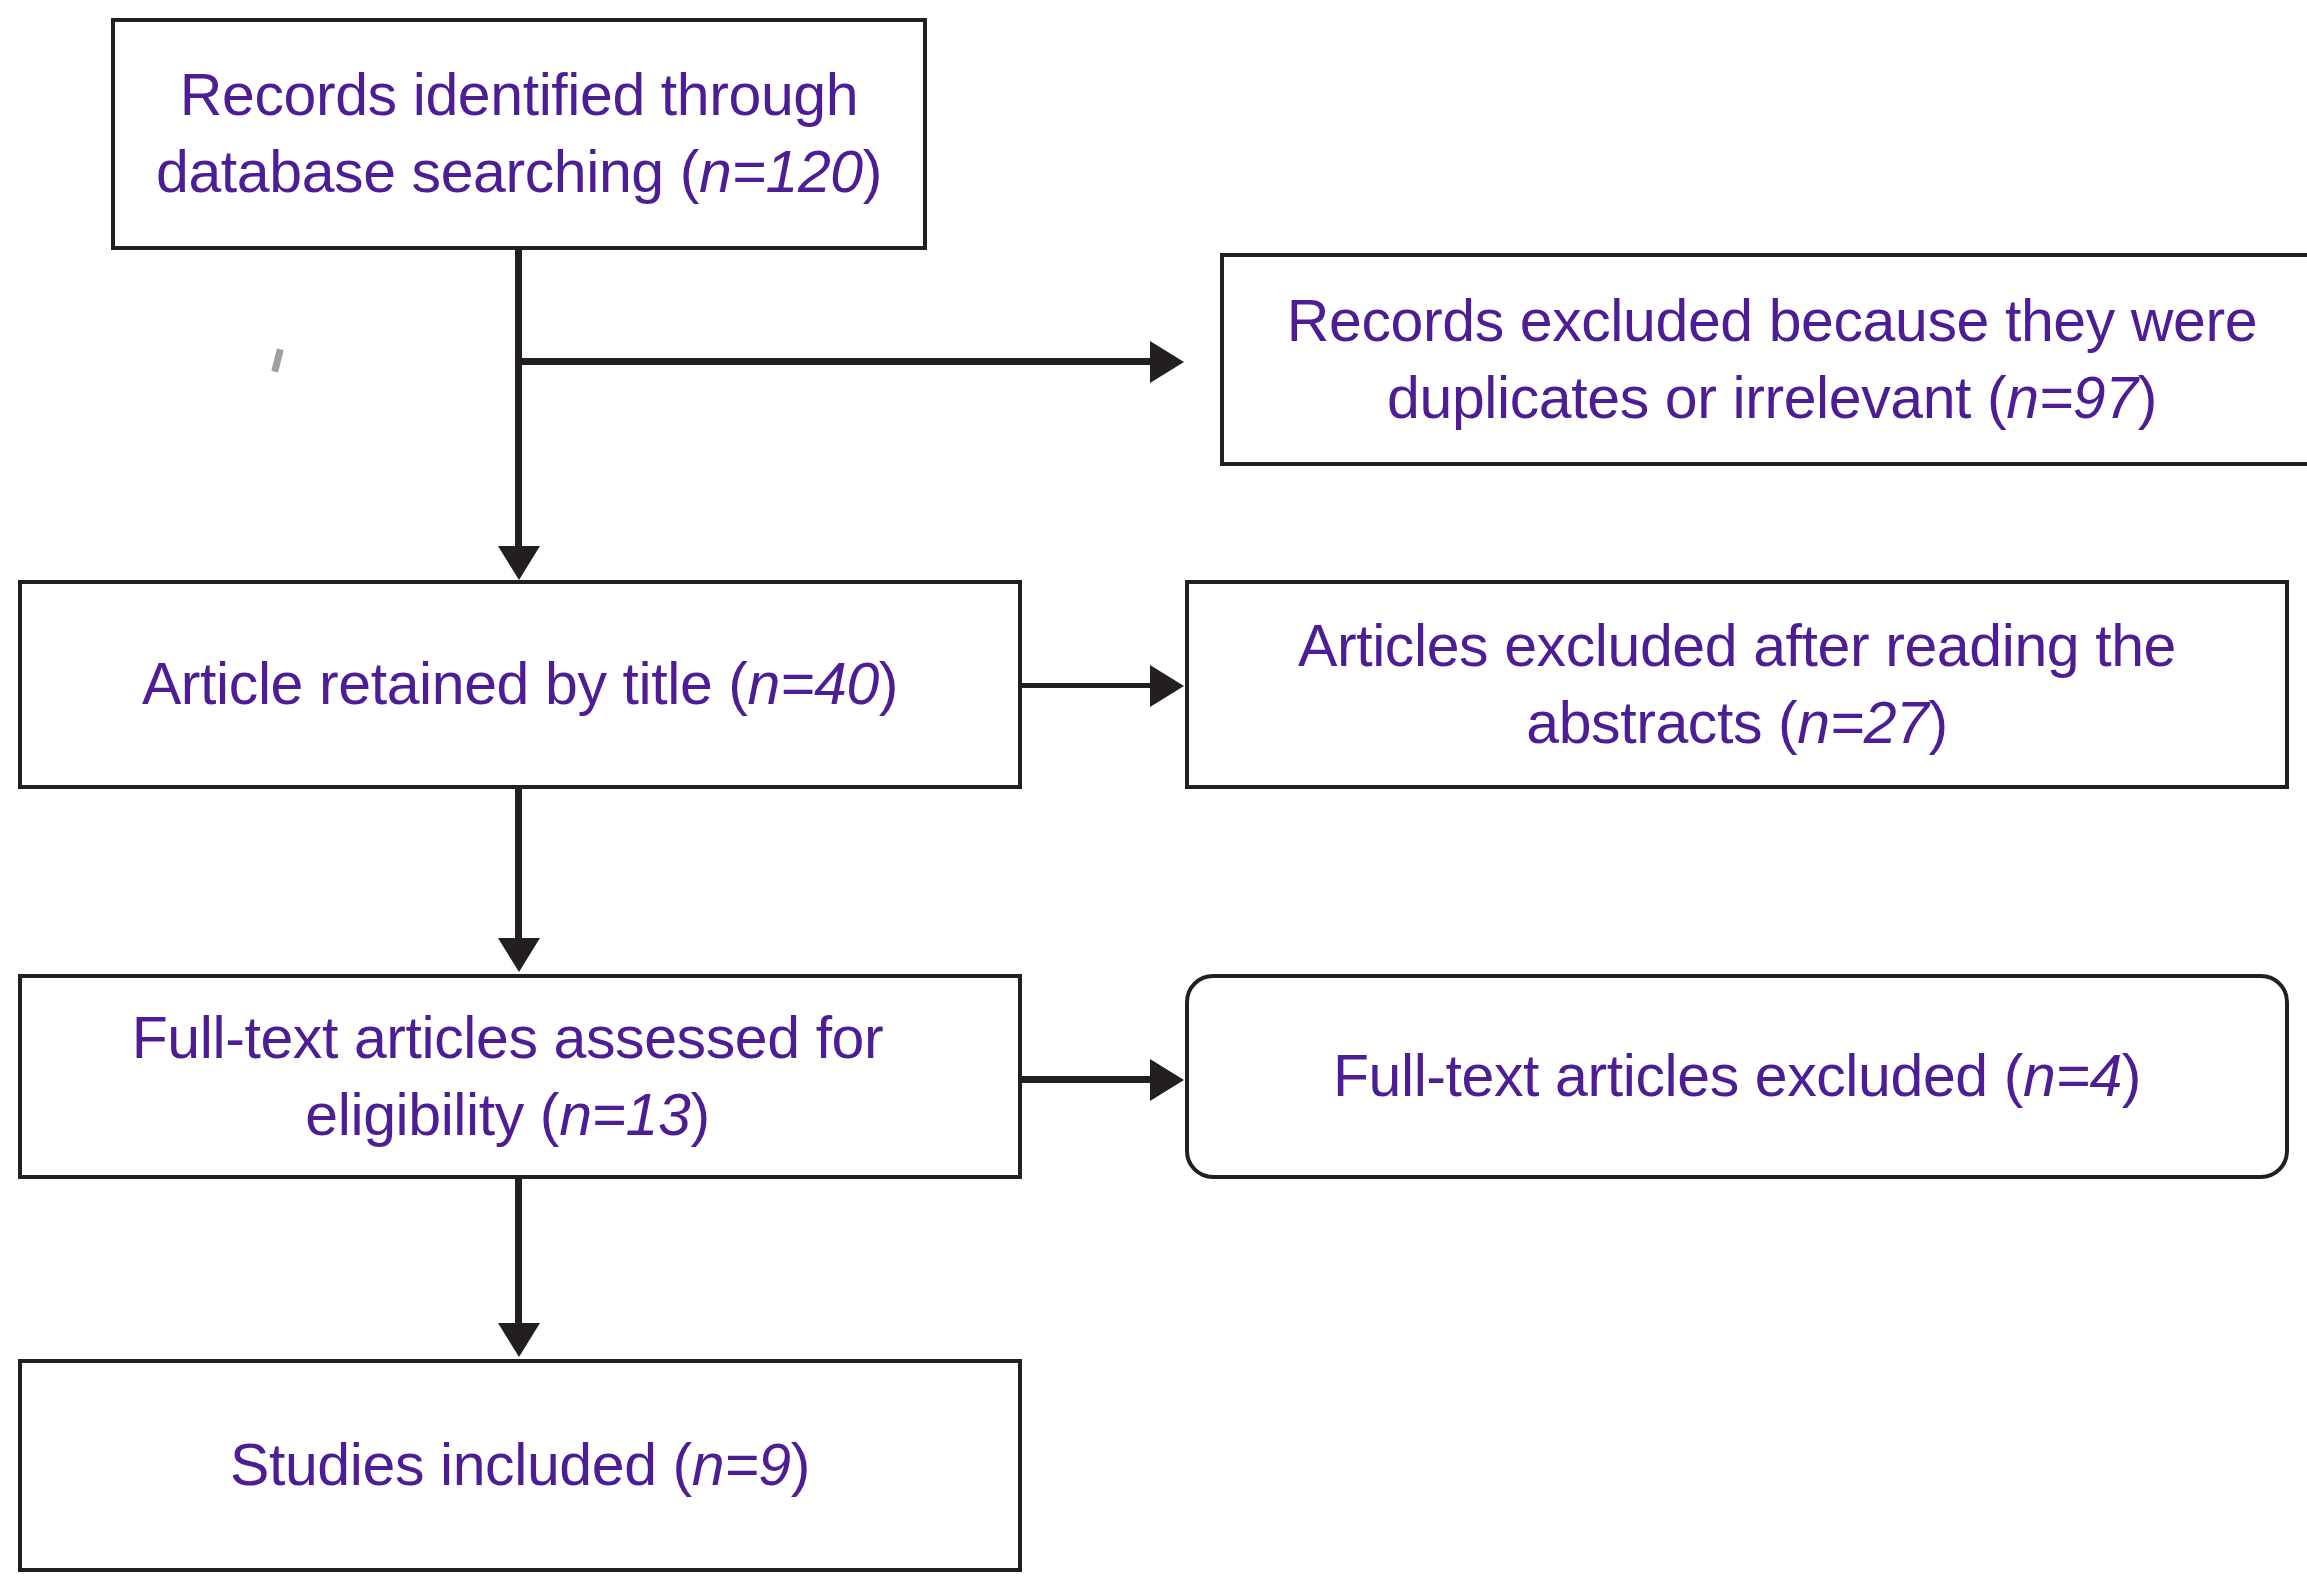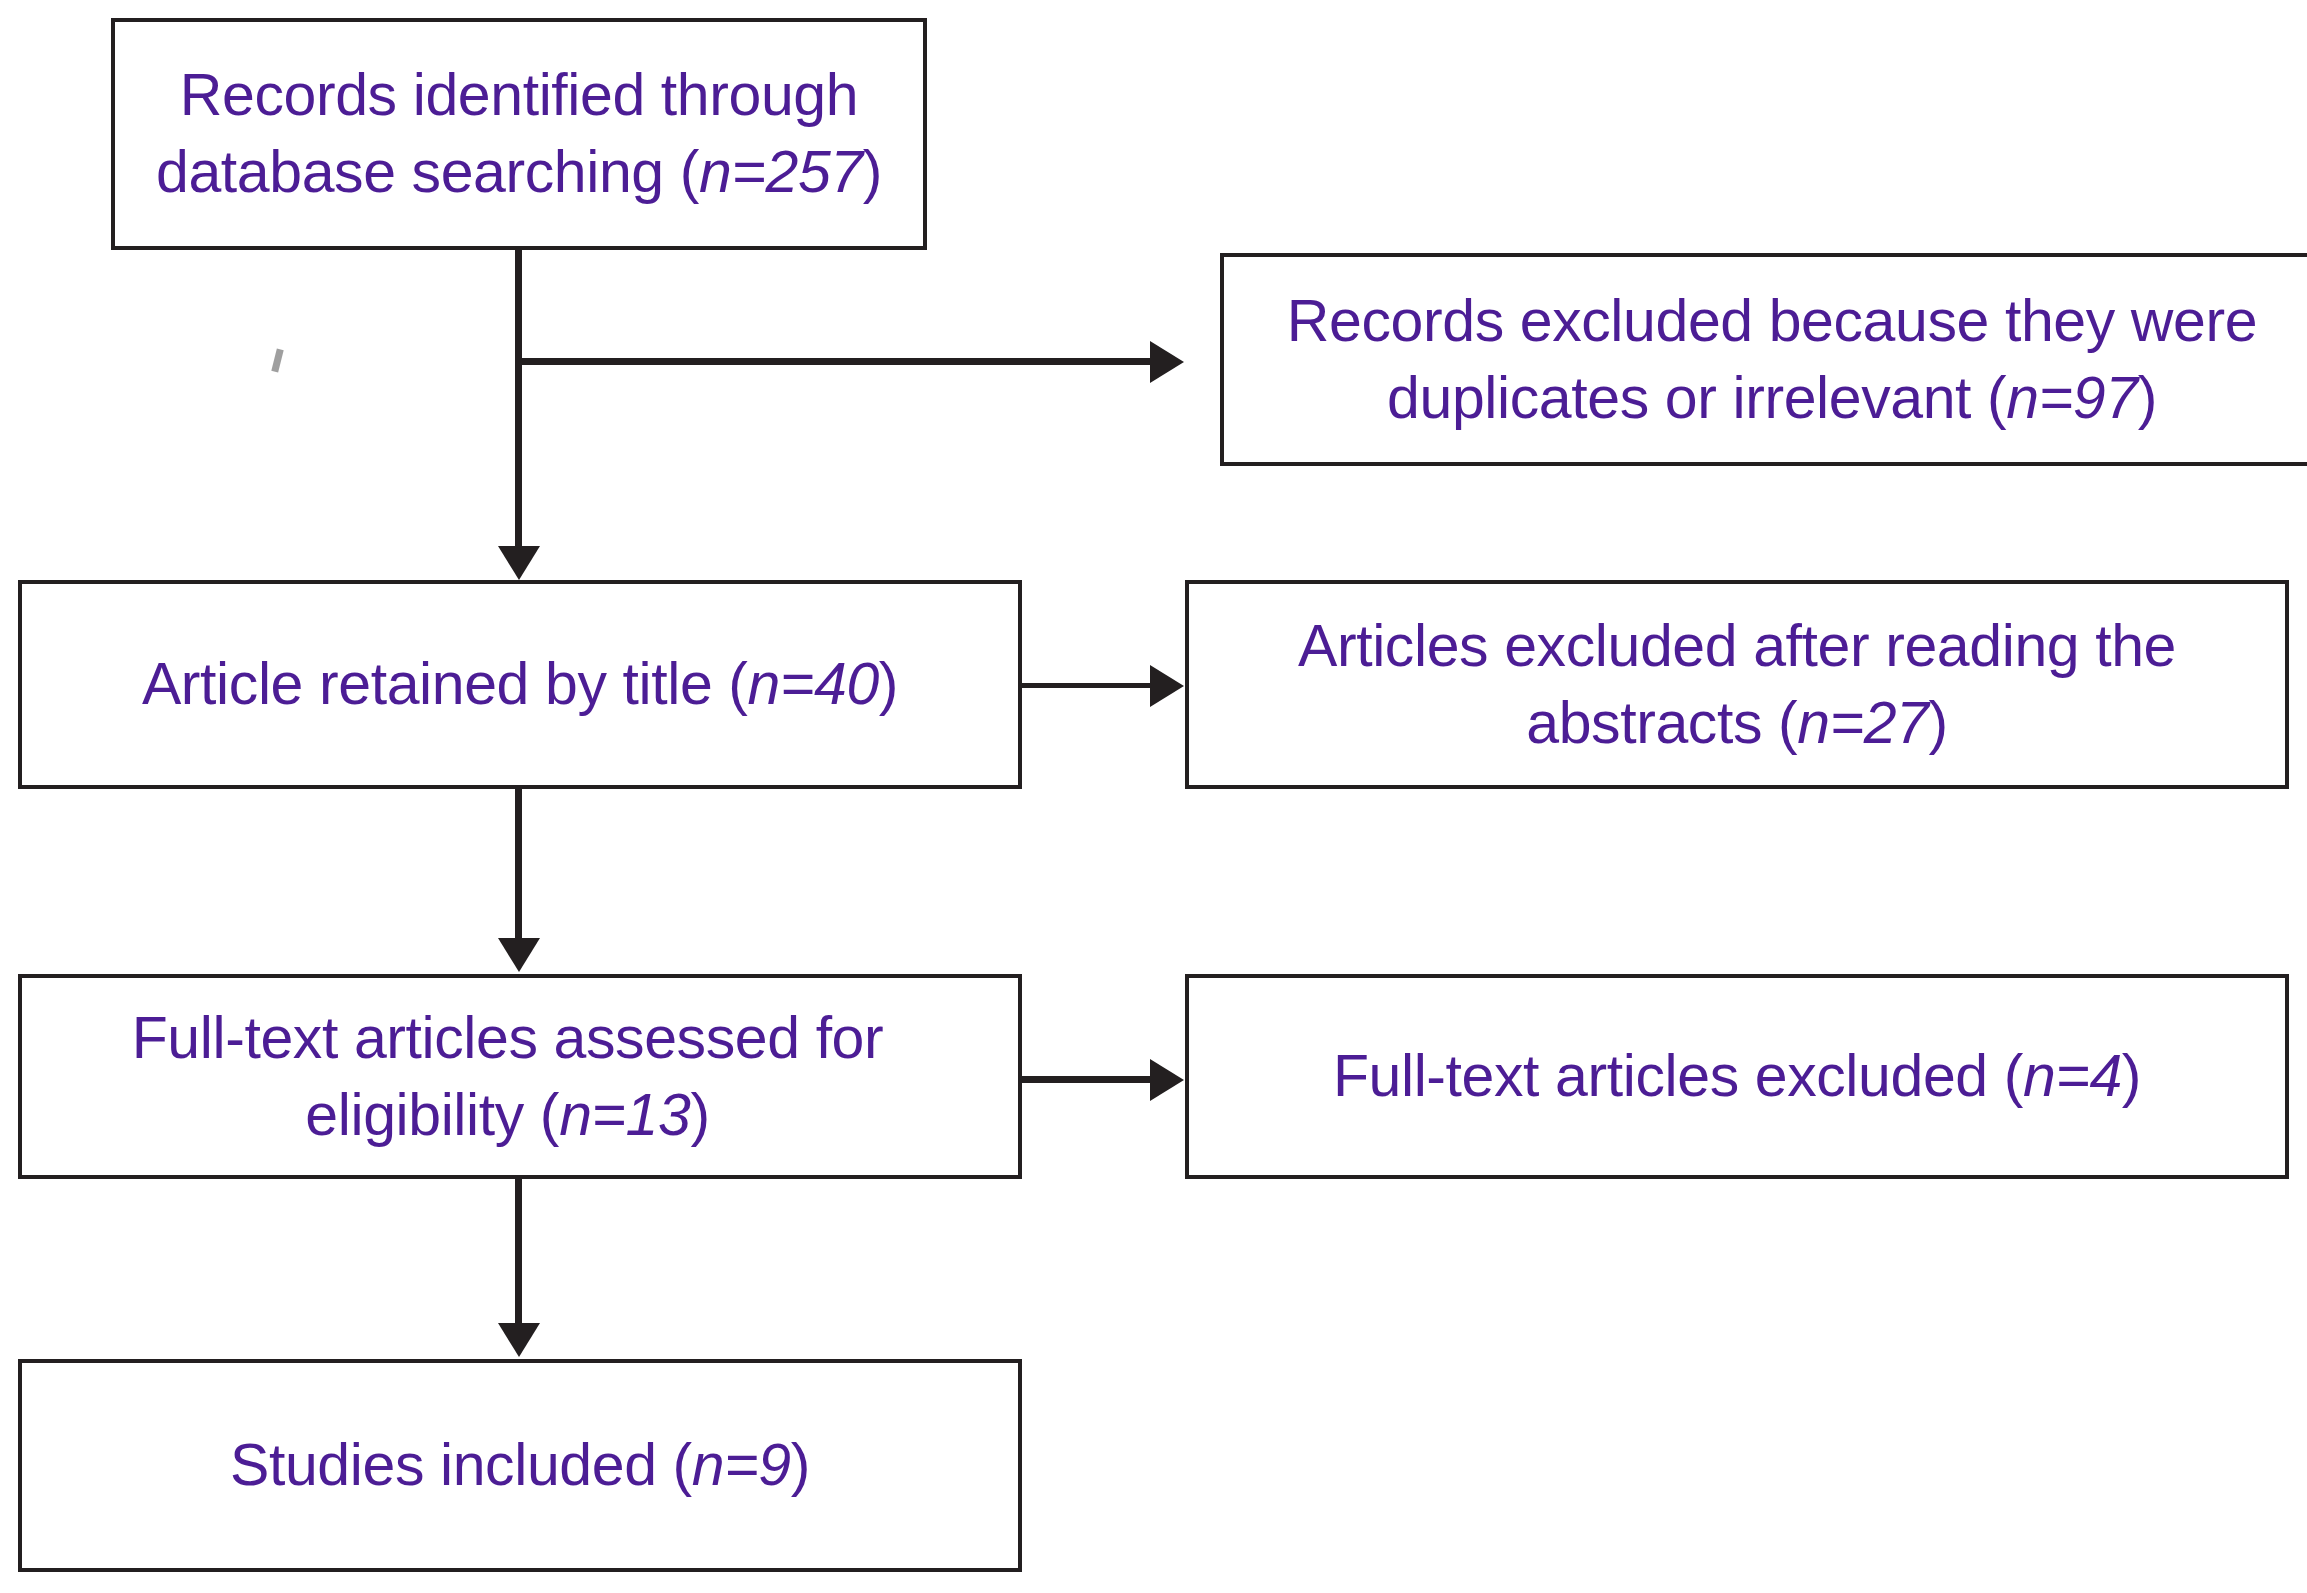--- a/index.html
+++ b/index.html
@@ -40,21 +40,21 @@
   .node-label i {
     font-style: italic;
   }
 
   
   #node-identified { left: 111px;  top: 18px;   width: 816px; height: 232px; }
   #node-excluded-duplicates { left: 1220px; top: 253px;  width: 1104px; height: 213px; }
   #node-retained-title { left: 18px;   top: 580px;  width: 1004px; height: 209px; }
   #node-excluded-abstracts { left: 1185px; top: 580px;  width: 1104px; height: 209px; }
   #node-fulltext-assessed { left: 18px;   top: 974px; width: 1004px; height: 205px; padding-left: 8px; }
-  #node-fulltext-excluded { left: 1185px; top: 974px; width: 1104px; height: 205px; }
+  #node-fulltext-excluded { left: 1185px; top: 974px; width: 1104px; height: 205px; border-radius: 28px; }
   #node-studies-included { left: 18px;   top: 1359px; width: 1004px; height: 213px; }
 
   
   .vline {
     position: absolute;
     background: #231f20;
   }
   .hline {
     position: absolute;
     background: #231f20;
@@ -123,21 +123,21 @@
 
   <div class="vline" id="conn-v-3-4"></div>
   <div class="arrowhead-down" id="arrow-v-3-4"></div>
 
   <div class="hline" id="conn-h-3"></div>
   <div class="arrowhead-right" id="arrow-h-3"></div>
 
   <div id="artifact-tick"></div>
 
   <div class="node" id="node-identified">
-    <span class="node-label">Records identified through<br>database searching (<i>n=257</i>)</span>
+    <span class="node-label">Records identified through<br>database searching (<i>n=120</i>)</span>
   </div>
 
   <div class="node" id="node-excluded-duplicates">
     <span class="node-label">Records excluded because they were<br>duplicates or irrelevant (<i>n=97</i>)</span>
   </div>
 
   <div class="node" id="node-retained-title">
     <span class="node-label">Article retained by title (<i>n=40</i>)</span>
   </div>
 

